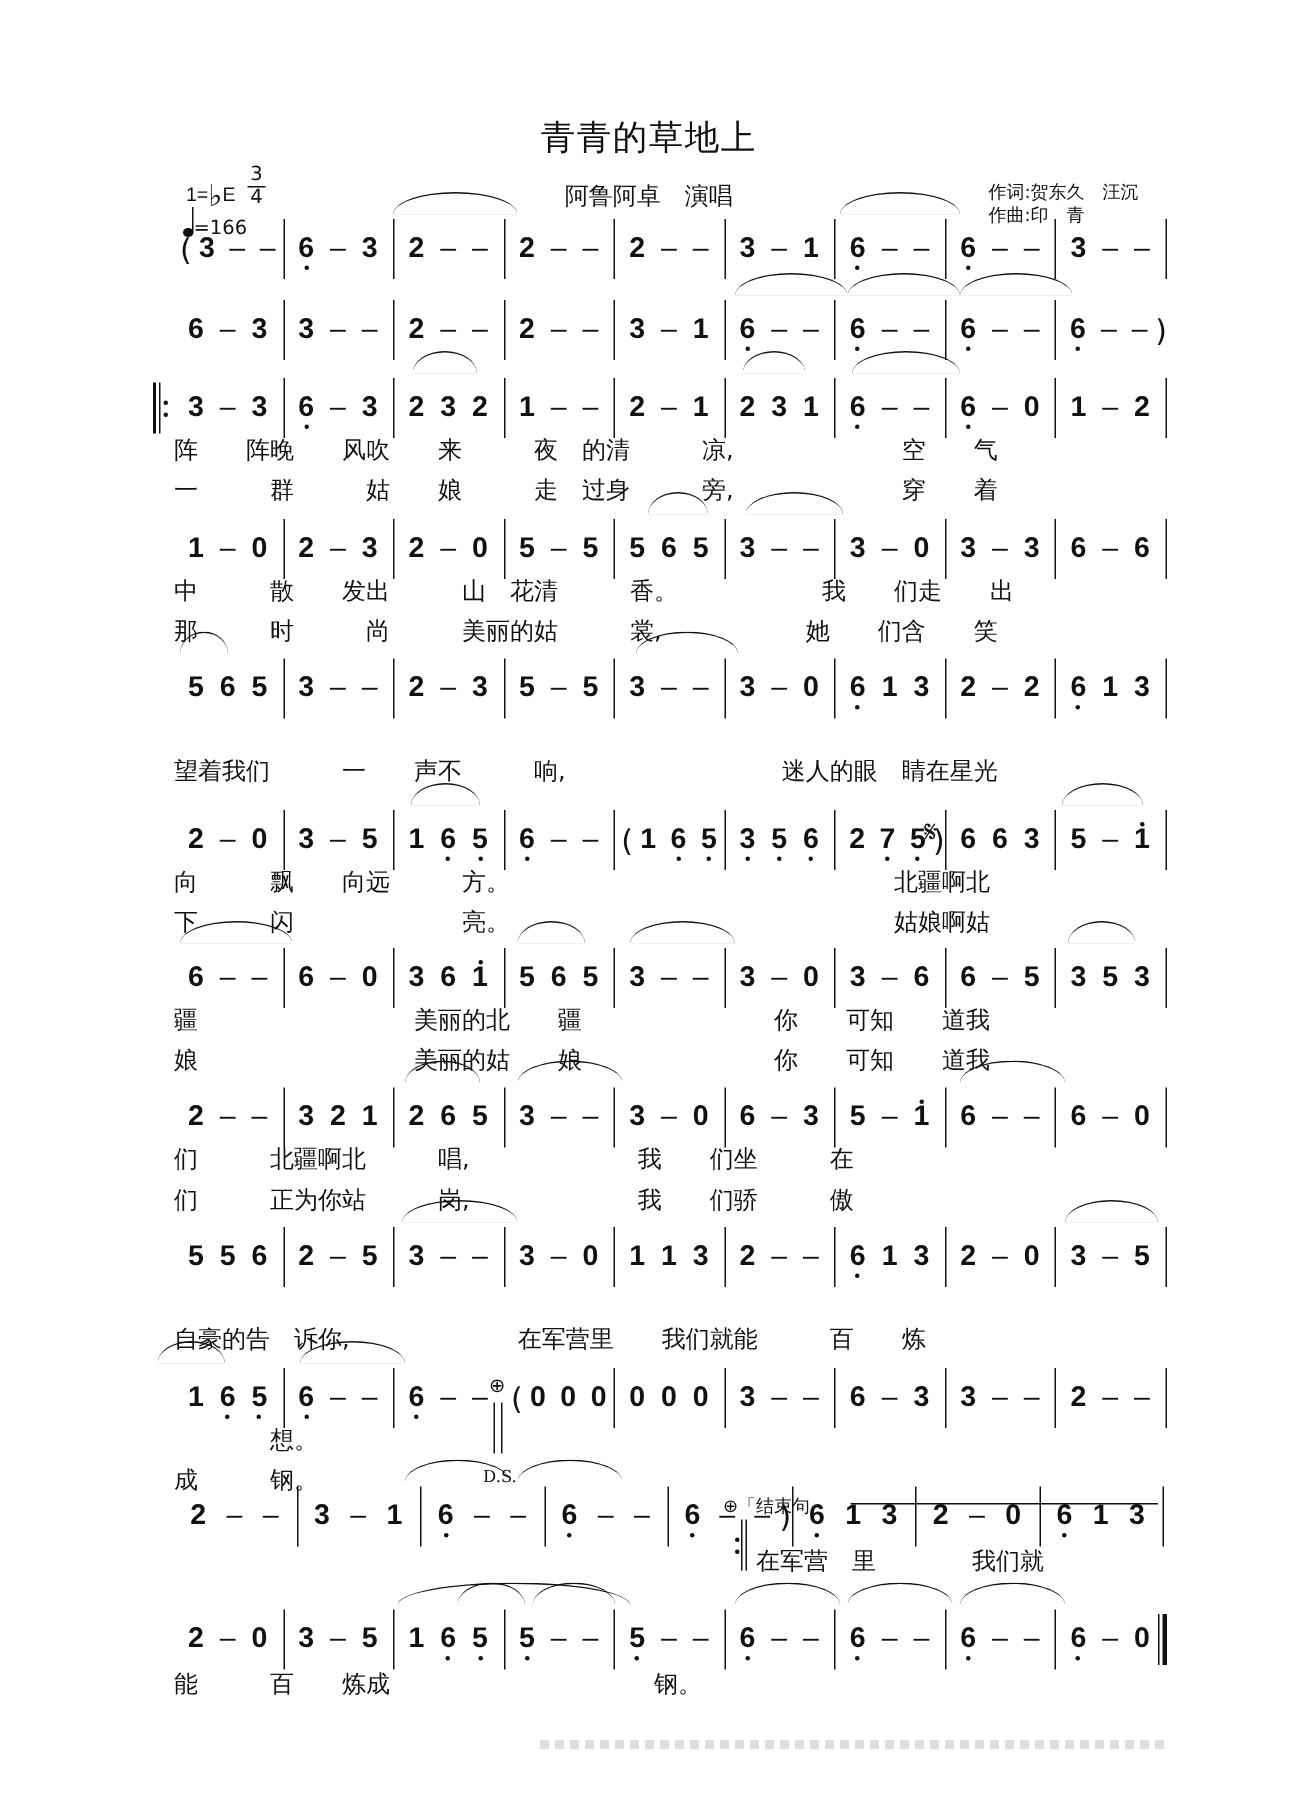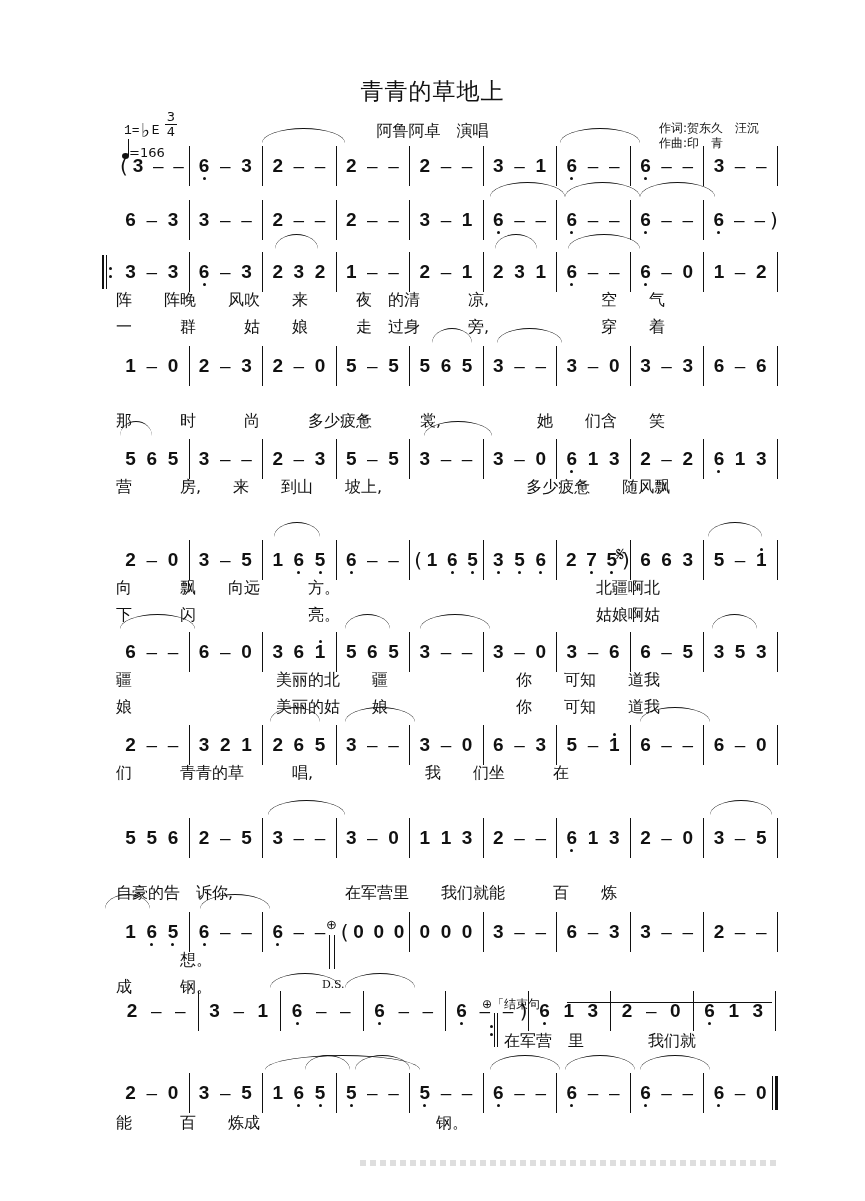--- a/index.html
+++ b/index.html
@@ -2,21 +2,21 @@
 <html><head>
 <meta charset="utf-8">
 <style>
   html, body { margin:0; padding:0; background:#ffffff; }
   body { width:865px; height:1201px; position:relative; overflow:hidden;
          font-family:"DejaVu Sans", sans-serif; color:#111; }
   .title { position:absolute; top:76px; left:0; width:865px; text-align:center;
            font-size:23px; letter-spacing:1px; font-family:"DejaVu Sans", sans-serif; }
   .singer { position:absolute; top:121px; left:0; width:865px; text-align:center; font-size:16px; }
   .credits { position:absolute; top:121px; left:659px; font-size:12px; line-height:15px; }
-  .key { position:absolute; top:115px; left:124px; font-size:13px; font-family:Liberation Mono, monospace; }
+  .key { position:absolute; top:115px; left:124px; font-size:13px; font-family:Liberation Sans, sans-serif; }
   .flat { font-size:20px; position:relative; top:3px; }
   .timesig { position:absolute; top:110px; left:165px; width:12px; text-align:center;
              font-size:13px; line-height:14px; }
   .timesig .bar { border-top:1px solid #111; width:12px; }
   .tempo { position:absolute; top:145px; left:122px; font-size:13px; }
   .tempo .note { display:inline-block; width:7px; height:6px; background:#111; border-radius:50%;
                  position:relative; top:2px; }
   .tempo .stem { position:absolute; left:6px; top:-14px; width:1px; height:17px; background:#111; }
 
   .row { position:absolute; left:100px; width:690px; height:40px; }
@@ -263,21 +263,22 @@
             <span class="tok" style="width: 21.1852px;">3</span>
             <span class="tok" style="width: 21.1852px; font-weight: normal;">–</span>
             <span class="tok" style="width: 21.1852px;">3</span>
           </div>
           <div class="measure bar-right" style="width: 73.5556px; padding-left: 4px;">
             <span class="tok" style="width: 21.1852px;">6</span>
             <span class="tok" style="width: 21.1852px; font-weight: normal;">–</span>
             <span class="tok" style="width: 21.1852px;">6</span>
           </div>
         </div>
-        <div class="lyric" style="top: 65px; left: 0px;">那　　　时　　　尚　　　多少疲惫　　　裳,　　　　　　她　　们含　　笑</div>
+        <div class="lyric" style="top: 38px; left: 0px;">中　　　散　　发出　　　山　花清　　　香。　　　　　　我　　们走　　出</div>
+        <div class="lyric" style="top: 65px; left: 0px;">那　　　时　　　尚　　　美丽的姑　　　裳,　　　　　　她　　们含　　笑</div>
       </div>
       <div class="row" style="top: 439px; left: 116px; width: 662px;">
         <div class="measures">
           <div class="measure bar-right" style="width: 73.5556px; padding-left: 4px;">
             <span class="tok" style="width: 21.1852px;">5</span>
             <span class="tok" style="width: 21.1852px;">6</span>
             <span class="tok" style="width: 21.1852px;">5</span>
           </div>
           <div class="measure bar-right" style="width: 73.5556px; padding-left: 4px;">
             <span class="tok" style="width: 21.1852px;">3</span>
@@ -313,21 +314,21 @@
             <span class="tok" style="width: 21.1852px;">2</span>
             <span class="tok" style="width: 21.1852px; font-weight: normal;">–</span>
             <span class="tok" style="width: 21.1852px;">2</span>
           </div>
           <div class="measure bar-right" style="width: 73.5556px; padding-left: 4px;">
             <span class="tok" style="width: 21.1852px;">6<span class="ld"></span></span>
             <span class="tok" style="width: 21.1852px;">1</span>
             <span class="tok" style="width: 21.1852px;">3</span>
           </div>
         </div>
-        <div class="lyric" style="top: 38px; left: 0px;">营　　　房,　　来　　到山　　坡上,　　　　　　　　　多少疲惫　　随风飘</div>
+        <div class="lyric" style="top: 65px; left: 0px;">望着我们　　　一　　声不　　　响,　　　　　　　　　迷人的眼　睛在星光</div>
       </div>
       <div class="row" style="top: 540px; left: 116px; width: 662px;">
         <div class="measures">
           <div class="measure bar-right" style="width: 73.5556px; padding-left: 4px;">
             <span class="tok" style="width: 21.1852px;">2</span>
             <span class="tok" style="width: 21.1852px; font-weight: normal;">–</span>
             <span class="tok" style="width: 21.1852px;">0</span>
           </div>
           <div class="measure bar-right" style="width: 73.5556px; padding-left: 4px;">
             <span class="tok" style="width: 21.1852px;">3</span>
@@ -467,21 +468,22 @@
             <span class="tok" style="width: 21.1852px;">6</span>
             <span class="tok" style="width: 21.1852px; font-weight: normal;">–</span>
             <span class="tok" style="width: 21.1852px; font-weight: normal;">–</span>
           </div>
           <div class="measure bar-right" style="width: 73.5556px; padding-left: 4px;">
             <span class="tok" style="width: 21.1852px;">6</span>
             <span class="tok" style="width: 21.1852px; font-weight: normal;">–</span>
             <span class="tok" style="width: 21.1852px;">0</span>
           </div>
         </div>
-        <div class="lyric" style="top: 38px; left: 0px;">们　　　青青的草　　　唱,　　　　　　　我　　们坐　　　在</div>
+        <div class="lyric" style="top: 38px; left: 0px;">们　　　北疆啊北　　　唱,　　　　　　　我　　们坐　　　在</div>
+        <div class="lyric" style="top: 65px; left: 0px;">们　　　正为你站　　　岗,　　　　　　　我　　们骄　　　傲</div>
       </div>
       <div class="row" style="top: 818px; left: 116px; width: 662px;">
         <div class="measures">
           <div class="measure bar-right" style="width: 73.5556px; padding-left: 4px;">
             <span class="tok" style="width: 21.1852px;">5</span>
             <span class="tok" style="width: 21.1852px;">5</span>
             <span class="tok" style="width: 21.1852px;">6</span>
           </div>
           <div class="measure bar-right" style="width: 73.5556px; padding-left: 4px;">
             <span class="tok" style="width: 21.1852px;">2</span>

